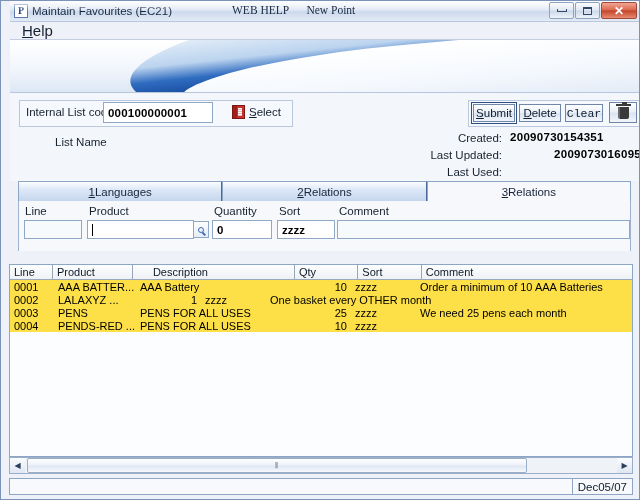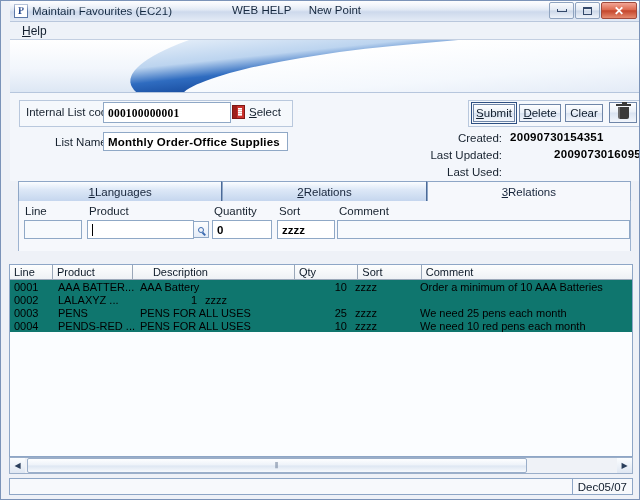--- a/index.html
+++ b/index.html
@@ -39,21 +39,21 @@
     color: #1b3f86; font-weight: bold; font-size: 10px;
     font-family: "Liberation Serif", serif;
     display: flex; align-items: center; justify-content: center;
     line-height: 1;
   }
   .title-text { color: #10263f; font-size: 11.5px; white-space: nowrap; }
   .title-extra {
     position: absolute; left: 222px; top: 3px;
     color: #16283f; font-size: 11.5px; white-space: nowrap;
   }
-  .title-extra span { margin-right: 14px; }
+  .title-extra span { margin-right: 14px; font-family: Liberation Serif, serif; }
   .winbtns { position: absolute; right: 2px; top: 1px; display: flex; }
   .winbtn {
     width: 25px; height: 17px; margin-left: 1px;
     border: 1px solid #8fa3bf;
     border-radius: 2px;
     background: linear-gradient(to bottom, #fbfcfe 0%, #e2e9f3 48%, #ccd7e8 52%, #eef3fa 100%);
     display: flex; align-items: center; justify-content: center;
     color: #20354f; font-size: 9px; line-height: 1;
   }
   .winbtn.close {
@@ -66,21 +66,21 @@
   .winbtn .mx { display: block; width: 9px; height: 8px; border: 1px solid #33486a; border-top-width: 2px; }
 
   
   .menubar {
     height: 18px;
     background: #eef2f8;
     border-bottom: 1px solid #c3cfe1;
     display: flex; align-items: center;
     padding-left: 7px;
   }
-  .menu-item { font-size: 12px; color: #14202f; padding: 1px 5px; }
+  .menu-item { font-size: 15px; color: #14202f; padding: 1px 5px; }
   .menu-item u { text-decoration: underline; }
 
   
   .banner {
     position: relative; height: 53px; overflow: hidden;
     background: linear-gradient(to bottom, #ffffff 0%, #f2f6fc 55%, #dde7f4 100%);
     border-bottom: 1px solid #b6c6dd;
   }
   .banner .swoosh {
     position: absolute; right: -10px; top: -40px;
@@ -262,21 +262,21 @@
     background: linear-gradient(to bottom, #fdfefe 0%, #eef1f5 100%);
     border-bottom: 1px solid #9aa7b8;
   }
   .gh {
     border-right: 1px solid #9aa7b8;
     font-size: 11px; color: #0d1a28;
     display: flex; align-items: center;
     padding-left: 4px;
     overflow: hidden; white-space: nowrap;
   }
-  .grid-body { background: #0f766e; }
+  .grid-body { background: #fde047; }
   .grow { display: flex; height: 13px; }
   .gc {
     font-size: 11px; color: #000000;
     display: flex; align-items: center;
     padding: 0 4px;
     overflow: hidden; white-space: nowrap;
   }
   .gc.num { justify-content: flex-end; }
 
   
@@ -344,47 +344,46 @@
   <div class="banner">
     <div class="swoosh"></div>
     <div class="swoosh2"></div>
   </div>
 
   <div class="panel-top">
 
     <div class="group-box gb-code"></div>
 
     <div class="fld-label" style="left:16px; top:13px;">Internal List code</div>
-    <div class="txtbox" style="left:93px; top:9px; width:128px; height:21px;font-family:Liberation Serif, serif;">000100000001</div>
+    <div class="txtbox" style="left:93px; top:9px; width:110px; height:21px;">000100000001</div>
 
     <div class="select-link" style="left:222px; top:12px;">
       <span class="book-icon"></span>
       <span><u>S</u><span>elect</span></span>
     </div>
 
     <div class="navbtns" style="left:284px; top:103px;">
       <div class="navbtn">◀◀</div>
       <div class="navbtn">◀</div>
       <div class="navbtn">▶</div>
       <div class="navbtn">▶▶</div>
     </div>
 
     <div class="fld-label" style="left:45px; top:43px;">List Name</div>
-    <div class="txtbox" style="left:93px; top:39px; width:185px; height:19px;">Monthly Order-Office Supplies</div>
 
     <div class="group-box gb-btns"></div>
     <div class="btn focused" style="left:463px; top:11px; width:42px;">
         <u>S</u>
         <span>ubmit</span>
       </div>
     <div class="btn" style="left:509px; top:11px; width:42px;">
         <u>D</u>
         <span>elete</span>
       </div>
-    <div class="btn" style="left:555px; top:11px; width:38px;">Clear</div>
+    <div class="btn" style="left:555px; top:11px; width:38px;font-family:Liberation Mono, monospace;">Clear</div>
     <div class="trash" style="left:599px; top:9px;">
         <i class="can"></i>
       </div>
 
     <div class="meta-label" style="left:380px; top:39px; width:112px;">Created:</div>
     <div class="meta-value" style="left:500px; top:38px;">20090730154351</div>
 
     <div class="meta-label" style="left:380px; top:56px; width:112px;">Last Updated:</div>
     <div class="meta-value" style="left:500px; top:55px;margin-left:44px;">20090730160956</div>
 
@@ -448,38 +447,38 @@
         <div class="gc num" style="width:65px;">10</div>
         <div class="gc" style="width:65px;">zzzz</div>
         <div class="gc" style="width:216px;">Order a minimum of 10 AAA Batteries</div>
       </div>
 
       <div class="grow">
         <div class="gc" style="width:44px;">0002</div>
         <div class="gc" style="width:82px;">LALAXYZ      ...</div>
         <div class="gc num" style="width:65px;">1</div>
         <div class="gc" style="width:65px;">zzzz</div>
+        <div class="gc" style="width:216px;">One basket every OTHER month</div>
       </div>
 
       <div class="grow">
         <div class="gc" style="width:44px;">0003</div>
         <div class="gc" style="width:82px;">PENS</div>
         <div class="gc" style="width:150px;">PENS FOR ALL USES</div>
         <div class="gc num" style="width:65px;">25</div>
         <div class="gc" style="width:65px;">zzzz</div>
         <div class="gc" style="width:216px;">We need 25 pens each month</div>
       </div>
 
       <div class="grow">
         <div class="gc" style="width:44px;">0004</div>
         <div class="gc" style="width:82px;">PENDS-RED  ...</div>
         <div class="gc" style="width:150px;">PENS FOR ALL USES</div>
         <div class="gc num" style="width:65px;">10</div>
         <div class="gc" style="width:65px;">zzzz</div>
-        <div class="gc" style="width:216px;">We need 10 red pens each month</div>
       </div>
 
     </div>
   </div>
 
   <div class="hscroll">
     <div class="hs-arrow">◀</div>
     <div class="hs-track">
       <div class="hs-thumb">⦀</div>
     </div>

